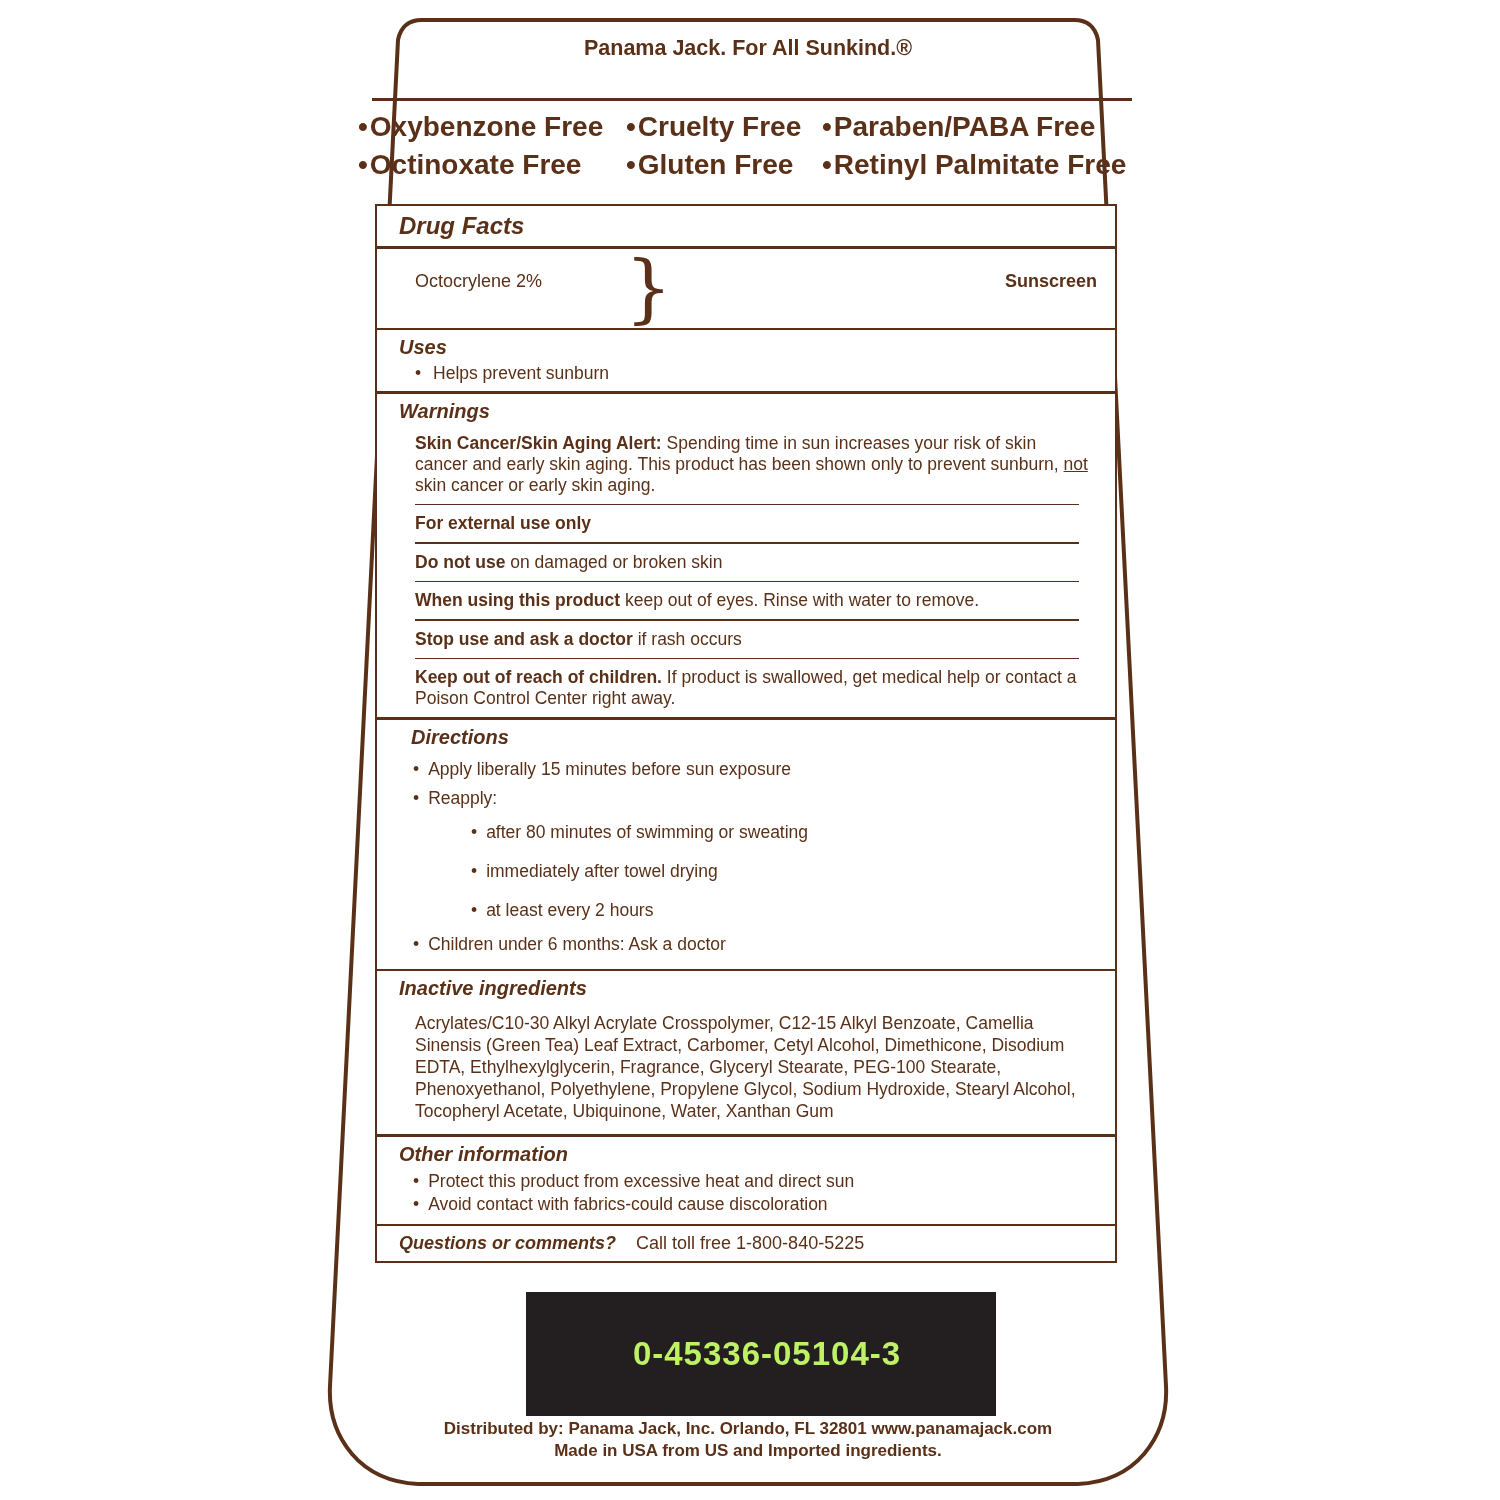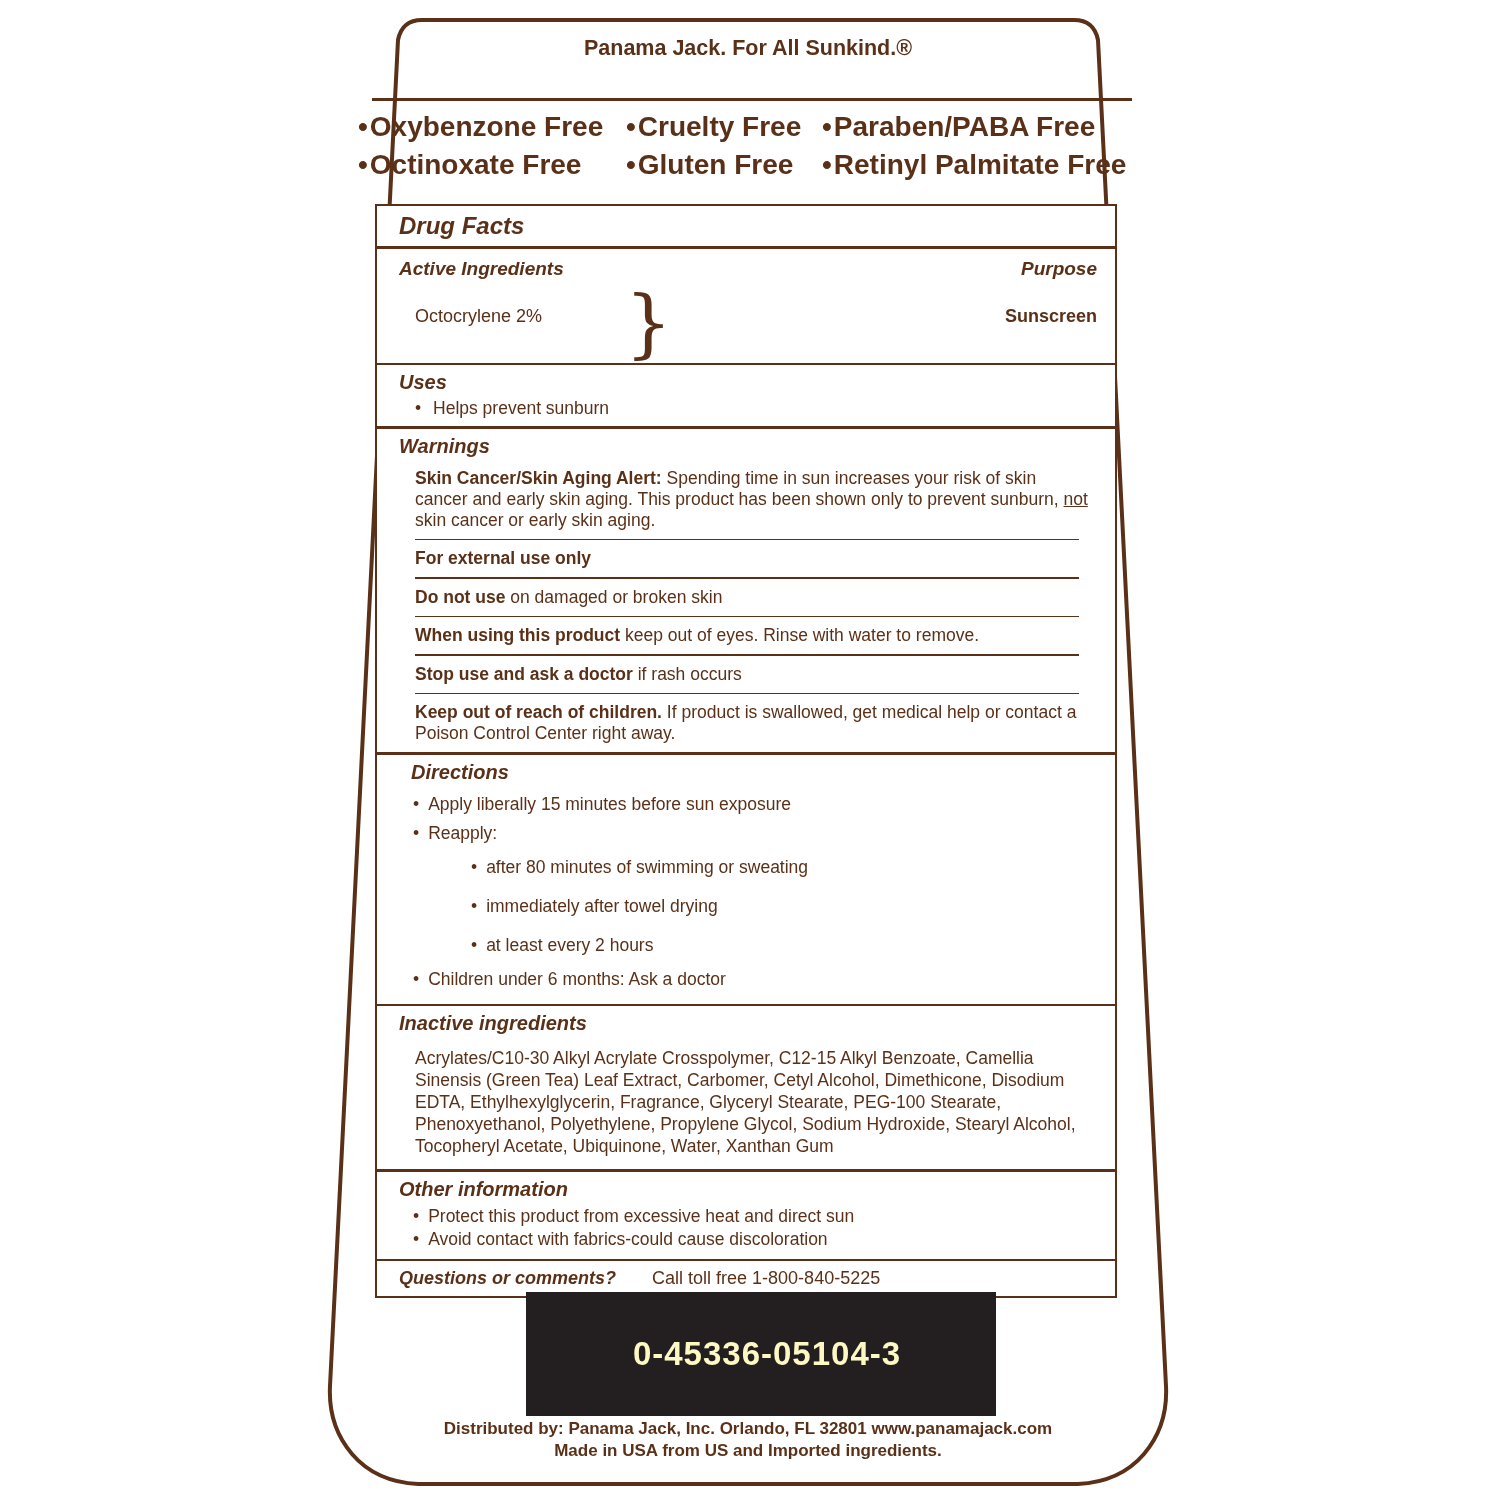--- a/index.html
+++ b/index.html
@@ -192,37 +192,37 @@
 
   .questions {
     display: flex;
     align-items: baseline;
     padding: 7px 0 7px 22px;
     font-size: 18px;
   }
   .questions .q-label {
     font-style: italic;
     font-weight: bold;
-    margin-right: 36px;
+    margin-right: 20px;
   }
 
   
   .barcode {
     position: absolute;
     left: 208px;
     top: 1286px;
     width: 470px;
     height: 124px;
     background: #231f20;
     display: flex;
     align-items: center;
     justify-content: center;
   }
   .barcode-num {
-    color: #fef9c3;
+    color: #bef264;
     font-size: 33px;
     font-weight: bold;
     letter-spacing: 1px;
     margin-left: 12px;
   }
 
   
   .footer {
     position: absolute;
     left: 0;
@@ -282,24 +282,20 @@
       </div>
     </div>
   </div>
 
   <div class="drug-facts">
 
     <div class="df-title">Drug Facts</div>
     <div class="hr-med"></div>
 
     <div class="sec">
-      <div class="ai-head">
-        <span>Active Ingredients</span>
-        <span>Purpose</span>
-      </div>
       <div class="ai-row">
         <span>Octocrylene  2%</span>
         <span class="brace">}</span>
         <span class="purpose">Sunscreen</span>
       </div>
     </div>
     <div class="hr-med"></div>
 
     <div class="sec">
       <div class="sec-title">Uses</div>

